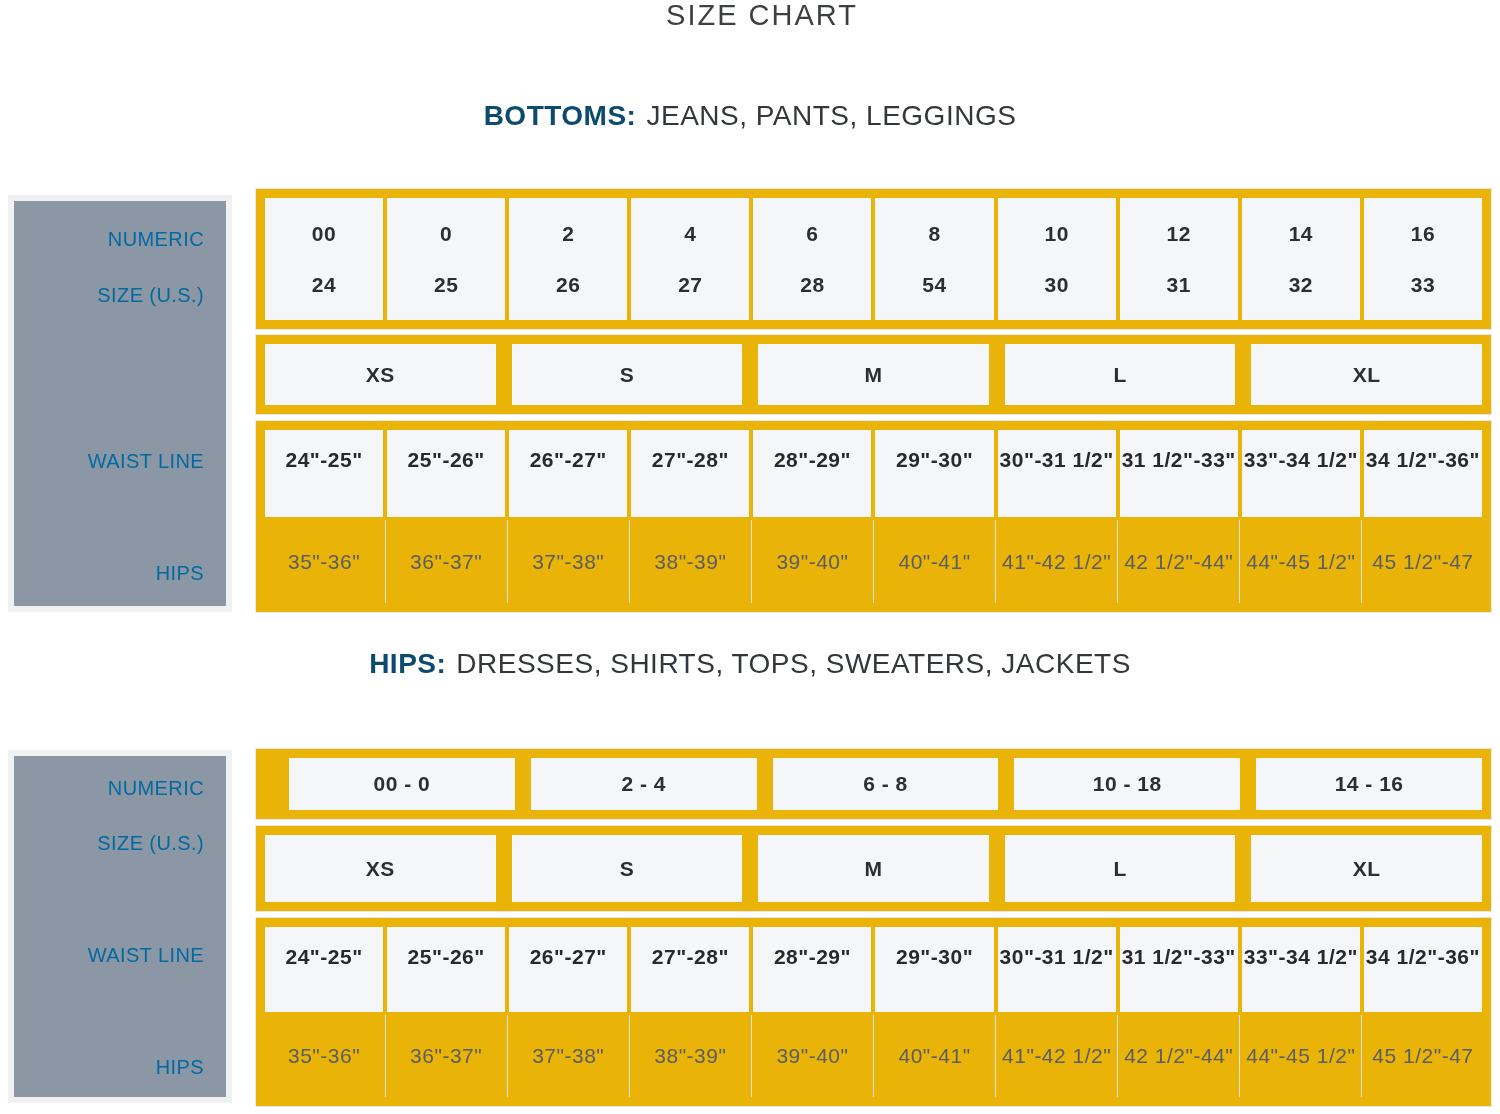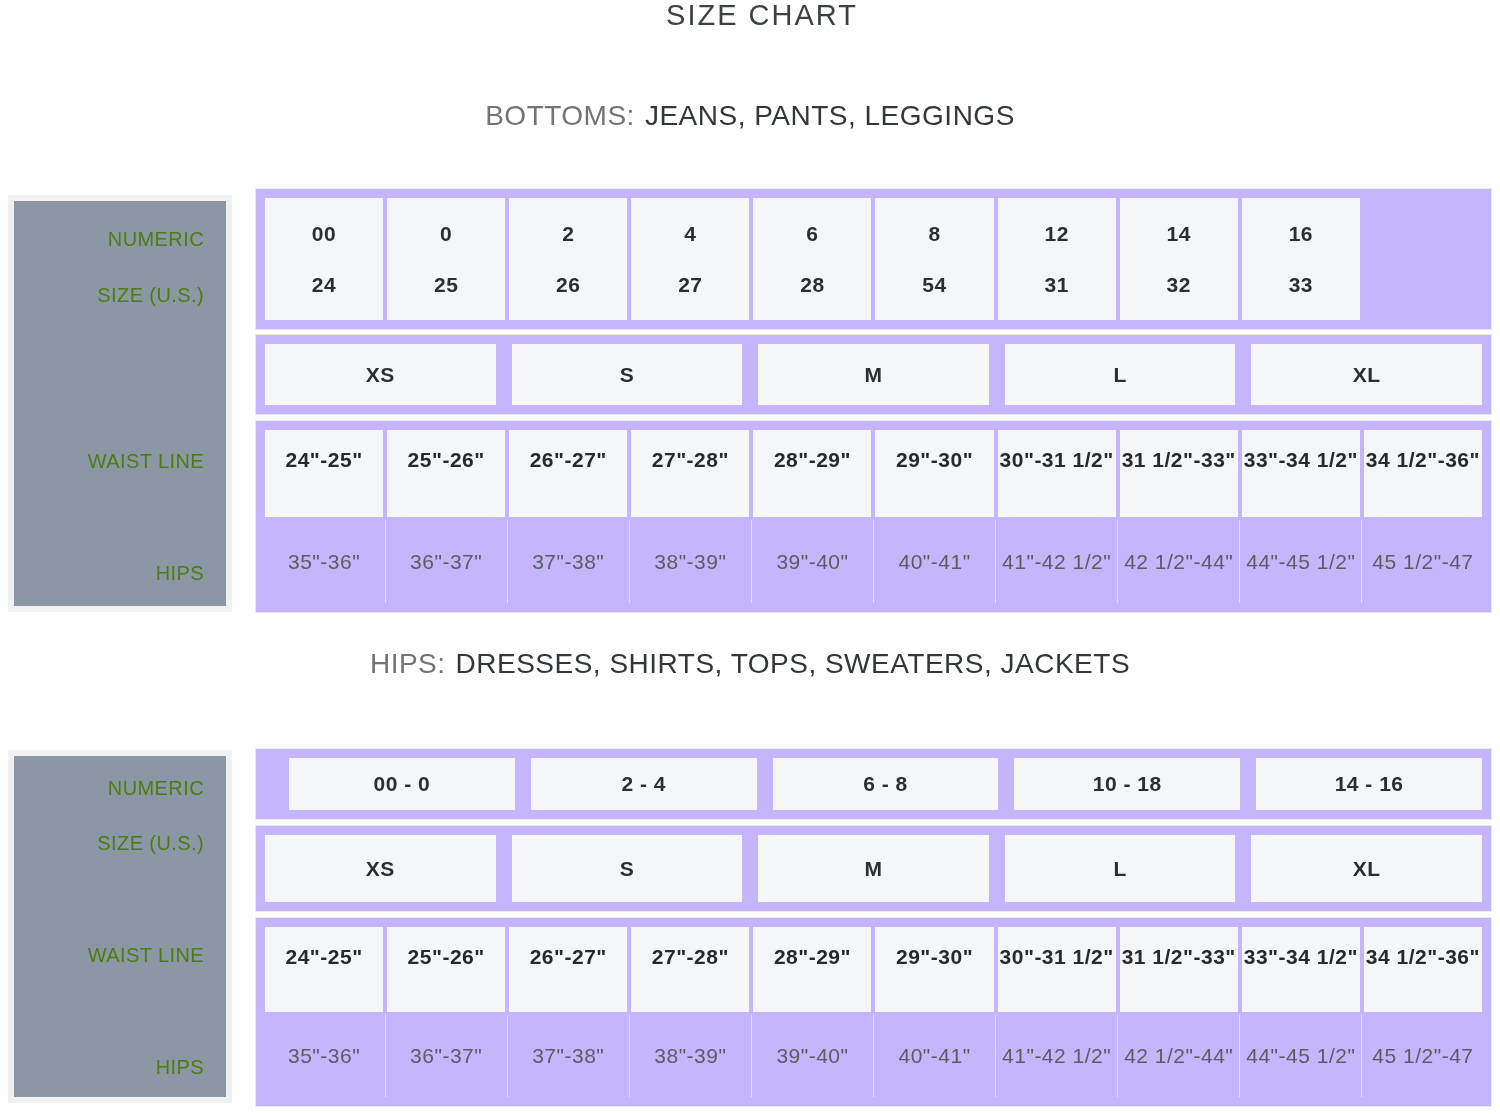--- a/index.html
+++ b/index.html
@@ -13,49 +13,49 @@
     font-weight: 400; letter-spacing: 2px; color: #3c3f44; margin-left: 12px;
   }
 
   .section-heading {
     position: absolute; left: 0; width: 100%;
     text-align: center; font-size: 28px; line-height: 36px;
     font-weight: 400; color: #33363b; letter-spacing: 0.5px;
   }
   #heading-bottoms { top: 98px; }
   #heading-tops { top: 646px; }
-  .heading-bold { font-weight: 400; color: #737373; letter-spacing: 0.5px; }
+  .heading-bold { font-weight: 700; color: #0c4a6e; letter-spacing: 0.5px; }
   .heading-rest { margin-left: 10px; text-align: center; }
 
   .group { position: absolute; left: 8px; width: 1484px; }
   #group-bottoms { top: 188px; height: 430px; }
   #group-tops { top: 748px; height: 360px; }
 
   .sidebar-frame { position: absolute; left: 0; background: #f1f1f2; }
   #group-bottoms .sidebar-frame { top: 7px; width: 224px; height: 417px; }
   #group-tops .sidebar-frame { top: 2px; width: 224px; height: 353px; }
   .sidebar-box { position: absolute; left: 6px; top: 6px; right: 6px; bottom: 6px; background: #8b97a4; }
   .sidebar-label {
     position: absolute; right: 28px; transform: translateY(-50%);
-    font-size: 20px; font-weight: 500; color: #4d7c0f;
+    font-size: 20px; font-weight: 500; color: #0369a1;
     letter-spacing: 0.4px; white-space: nowrap;
   }
   #group-bottoms .lbl-0 { top: 44px; }
   #group-bottoms .lbl-1 { top: 100px; }
   #group-bottoms .lbl-2 { top: 266px; }
   #group-bottoms .lbl-3 { top: 378px; }
   #group-tops .lbl-0 { top: 38px; }
   #group-tops .lbl-1 { top: 93px; }
   #group-tops .lbl-2 { top: 205px; }
   #group-tops .lbl-3 { top: 317px; }
 
   .cards { position: absolute; left: 247px; top: 0; width: 1237px; }
   .card {
     position: absolute; left: 0; width: 100%;
-    background: #c4b5fd; border: 1px solid #e7e8ea; padding: 9px;
+    background: #eab308; border: 1px solid #e7e8ea; padding: 9px;
   }
   #card-b-numeric { top: 0; height: 142px; }
   #card-b-letters { top: 146px; height: 81px; }
   #card-b-measure { top: 232px; height: 193px; }
   #card-t-numeric { top: 0; height: 72px; padding-left: 33px; }
   #card-t-letters { top: 77px; height: 87px; }
   #card-t-measure { top: 169px; height: 190px; }
 
   .grid { display: grid; gap: 4px; height: 100%; }
   .cols-10 { grid-template-columns: repeat(10, 1fr); }
@@ -123,20 +123,24 @@
               <div>4</div>
               <div>27</div>
             </div>
             <div class="cell cell-2line">
               <div>6</div>
               <div>28</div>
             </div>
             <div class="cell cell-2line">
               <div>8</div>
               <div>54</div>
+            </div>
+            <div class="cell cell-2line">
+              <div>10</div>
+              <div>30</div>
             </div>
             <div class="cell cell-2line">
               <div>12</div>
               <div>31</div>
             </div>
             <div class="cell cell-2line">
               <div>14</div>
               <div>32</div>
             </div>
             <div class="cell cell-2line">

